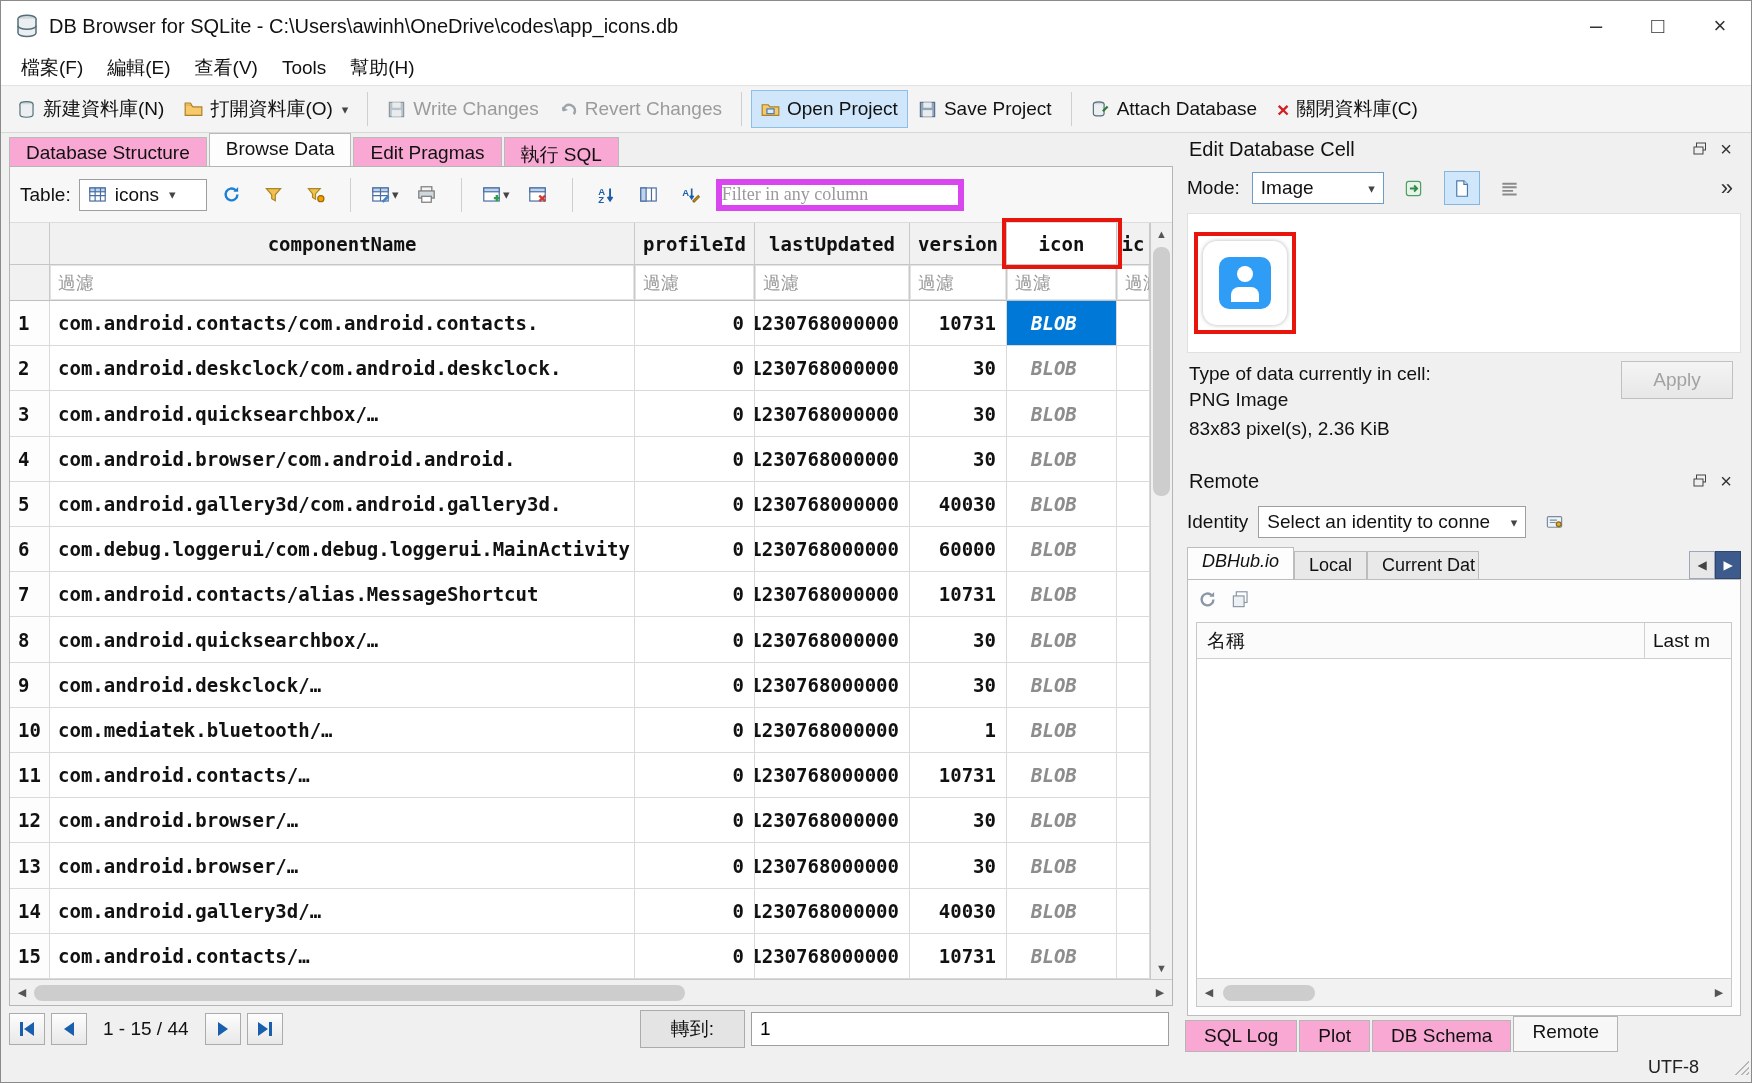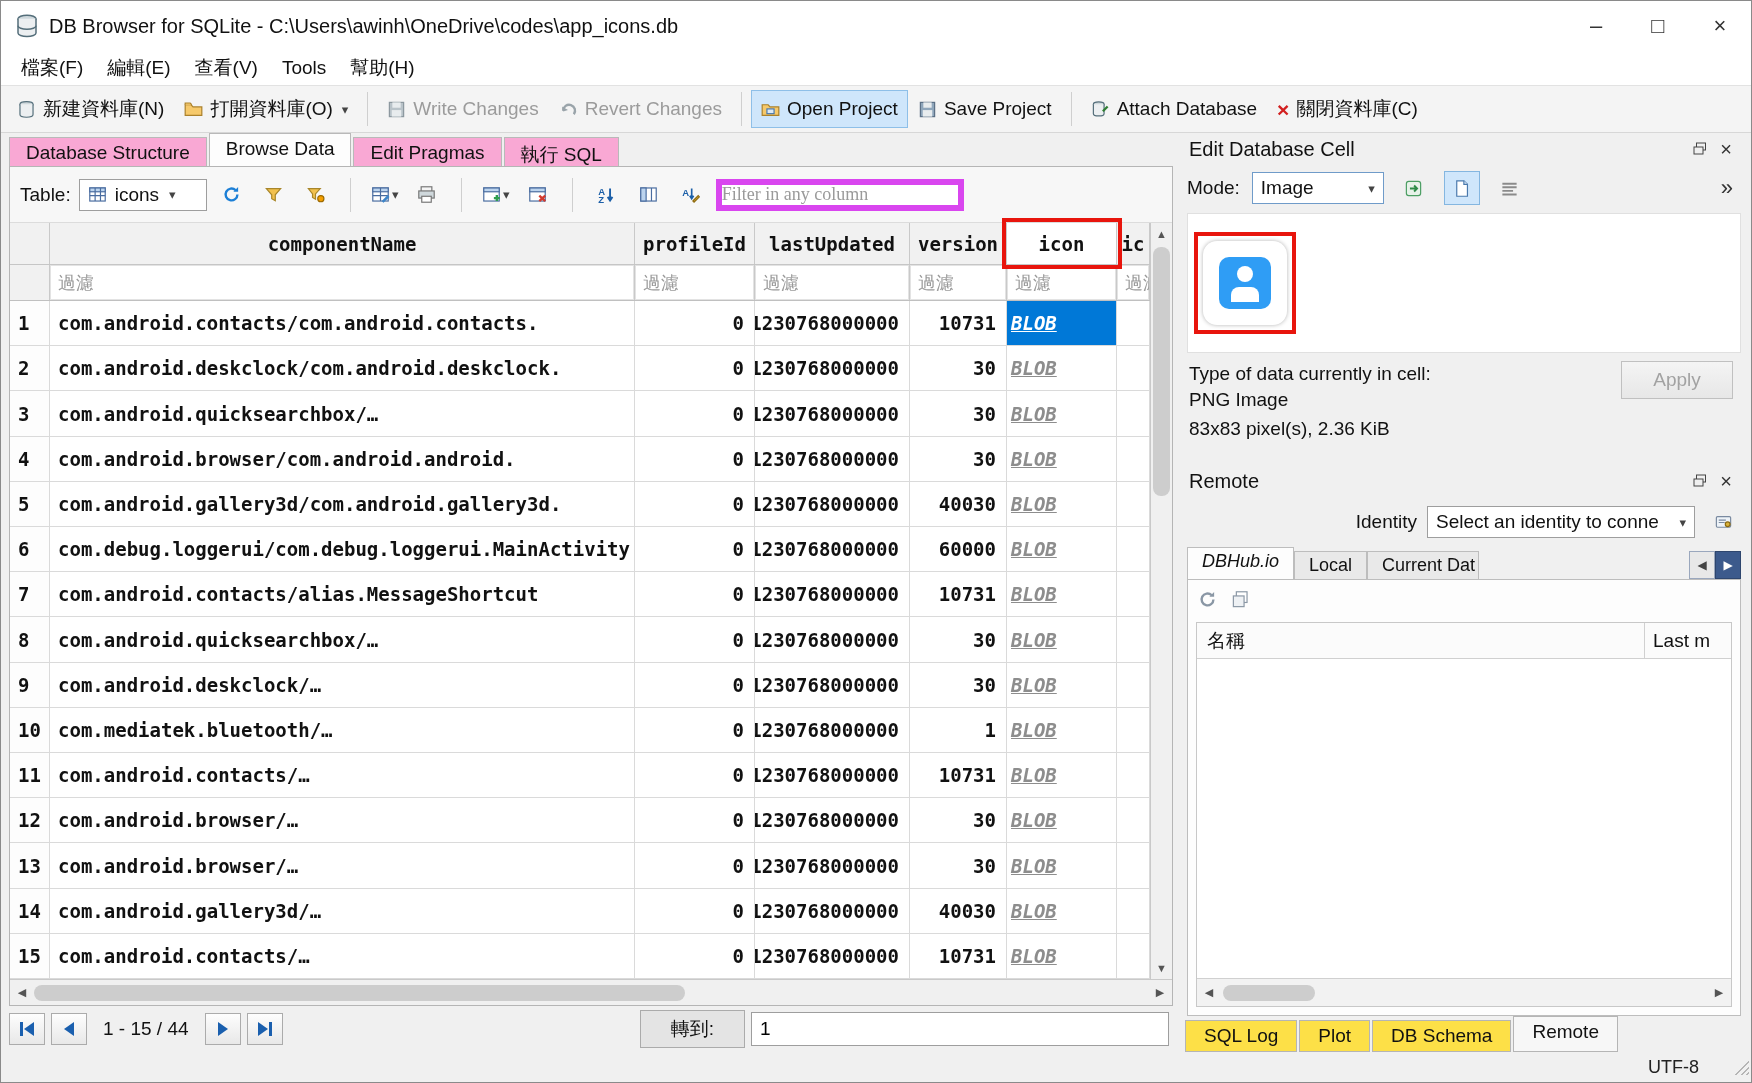--- a/index.html
+++ b/index.html
@@ -64,21 +64,21 @@
   .hc.hl-red { outline:4px solid #e8150d; outline-offset:1px; position:relative; z-index:5; background:#fff; }
   .gfilter { display:flex; height:36px; flex:0 0 auto; background:#f1f1f1; border-bottom:1px solid #c0c0c0; }
   .fc { border-right:1px solid #c9c9c9; background:#fff; box-shadow:inset 0 0 0 1px #e3e3e3; display:flex; align-items:center; padding-left:8px; color:#9a9a9a; font-size:18px; font-family:"Liberation Sans", sans-serif; overflow:hidden; white-space:pre; }
   .fc.fnum { background:#f1f1f1; box-shadow:none; }
   .grid-rows { flex:1; min-height:0; display:flex; flex-direction:column; background:#fff; }
   .grow { flex:1; display:flex; border-bottom:1px solid #dadada; min-height:0; background:#fff; }
   .gc { border-right:1px solid #dadada; display:flex; align-items:center; overflow:hidden; white-space:pre; font-size:19px; font-weight:bold; }
   .cnum { padding-left:8px; background:#fdfdfd; }
   .cname { padding:0 8px; }
   .cnumr { justify-content:flex-end; padding-right:10px; }
-  .cblob { padding:0 4px; font-style:italic; color:#8d8d8d;text-decoration:underline; }
+  .cblob { padding:0 24px; font-style:italic; color:#8d8d8d; }
   .cblob.selected { background:#0078d7; color:#ffffff; }
 
   
   .vscroll { width:22px; flex:0 0 22px; background:#f0f0f0; border-left:1px solid #c9c9c9; position:relative; }
   .vs-btn { position:absolute; left:0; width:100%; height:22px; display:flex; align-items:center; justify-content:center; color:#555; font-size:11px; }
   .vs-up { top:0; } .vs-down { bottom:0; }
   .vthumb { position:absolute; left:2px; right:2px; top:24px; height:33%; background:#cdcdcd; border-radius:8px; }
   .hscroll { height:26px; flex:0 0 auto; background:#f0f0f0; border-top:1px solid #c9c9c9; display:flex; align-items:center; position:relative; }
   .hs-btn { width:24px; display:flex; align-items:center; justify-content:center; color:#555; font-size:11px; }
   .hthumb { height:16px; width:56%; background:#cdcdcd; border-radius:8px; }
@@ -112,41 +112,41 @@
   .icon-card { width:84px; height:84px; background:#fff; border-radius:14px; box-shadow:0 0 4px rgba(0,0,0,.3); display:flex; align-items:center; justify-content:center; }
   .blue-sq { width:52px; height:52px; background:#2f9df5; border-radius:10px; position:relative; overflow:hidden; }
   .blue-sq::before { content:""; position:absolute; top:9px; left:50%; transform:translateX(-50%); width:16px; height:16px; background:#fff; border-radius:50%; }
   .blue-sq::after { content:""; position:absolute; bottom:7px; left:50%; transform:translateX(-50%); width:28px; height:15px; background:#fff; border-radius:8px 8px 0 0; }
   .type-row { display:flex; align-items:flex-start; padding:0 4px; }
   .type-text { font-size:19px; line-height:1.35; }
   .apply-btn { margin-left:auto; margin-right:6px; width:112px; height:38px; background:linear-gradient(#f4f4f4,#e7e7e7); border:1px solid #c0c0c0; color:#a2a2a2; font-size:19px; }
   .size-text { font-size:19px; padding:6px 4px 0; }
 
   .remote-panel { flex:1; min-height:0; display:flex; flex-direction:column; }
-  .identity-row { height:44px; flex:0 0 auto; display:flex; align-items:center; gap:10px; font-size:19px; padding:6px 2px 0;justify-content:flex-end; }
+  .identity-row { height:44px; flex:0 0 auto; display:flex; align-items:center; gap:10px; font-size:19px; padding:6px 2px 0; }
   .dd.gray { border-color:#9e9e9e; }
   .remote-tabs { height:32px; flex:0 0 auto; display:flex; align-items:flex-end; margin-top:6px; padding:0 2px; }
   .rtab { font-size:18px; padding:3px 14px 4px; border:1px solid #bdbdbd; border-bottom:none; background:#e9e9e9; height:28px; white-space:nowrap; overflow:hidden; }
   .rtab.active { background:#fdfdfd; height:32px;font-style:italic; }
   .rtab.clip { max-width:112px; }
   .tab-scroll { margin-left:auto; display:flex; }
   .ts-btn { width:26px; height:28px; border:1px solid #9aa7bd; display:flex; align-items:center; justify-content:center; font-size:12px; background:#e8e8e8; color:#444; }
   .ts-btn.dark { background:#3c5a8c; color:#fff; border-color:#2e466e; }
   .remote-body { flex:1; min-height:0; background:#fdfdfd; border:1px solid #bdbdbd; margin:0 2px; display:flex; flex-direction:column; }
   .remote-toolbar { height:38px; flex:0 0 auto; display:flex; align-items:center; gap:14px; padding:0 10px; }
   .remote-table { flex:1; min-height:0; margin:4px 8px 8px; border:1px solid #c8c8c8; display:flex; flex-direction:column; background:#fff; }
   .rt-header { height:36px; flex:0 0 auto; display:flex; border-bottom:1px solid #d0d0d0; background:#fbfbfb; font-size:19px; }
   .rt-h1 { flex:1; display:flex; align-items:center; padding-left:10px; border-right:1px solid #d0d0d0; }
   .rt-h2 { width:86px; flex:0 0 86px; display:flex; align-items:center; padding-left:8px; overflow:hidden; white-space:pre; }
   .rt-body { flex:1; background:#fff; }
   .rt-hscroll { height:28px; flex:0 0 auto; border-top:1px solid #d0d0d0; background:#f2f2f2; display:flex; align-items:center; }
   .rthumb { width:92px; height:16px; background:#cdcdcd; border-radius:8px; margin-left:2px; }
 
   .bottom-tabs { height:36px; flex:0 0 auto; display:flex; align-items:flex-end; gap:0; padding-top:4px; }
-  .btab { font-size:19px; padding:4px 18px 6px; border:1px solid #b5b5b5; background:#fde047; margin-right:2px; height:32px; white-space:nowrap; }
+  .btab { font-size:19px; padding:4px 18px 6px; border:1px solid #b5b5b5; background:#f9a8d4; margin-right:2px; height:32px; white-space:nowrap; }
   .btab.active { background:#f7f7f7; height:36px; }
 
   
   .statusbar { height:30px; flex:0 0 auto; background:#f0f0f0; display:flex; align-items:center; justify-content:flex-end; font-size:18px; color:#222; }
   .status-enc { margin-right:34px; }
   .grip { width:16px; height:16px; margin-right:2px; background:
     linear-gradient(135deg, transparent 0 55%, #b5b5b5 55% 62%, transparent 62% 72%, #b5b5b5 72% 79%, transparent 79% 89%, #b5b5b5 89% 96%, transparent 96%); }
 </style>
 </head>
 <body>

